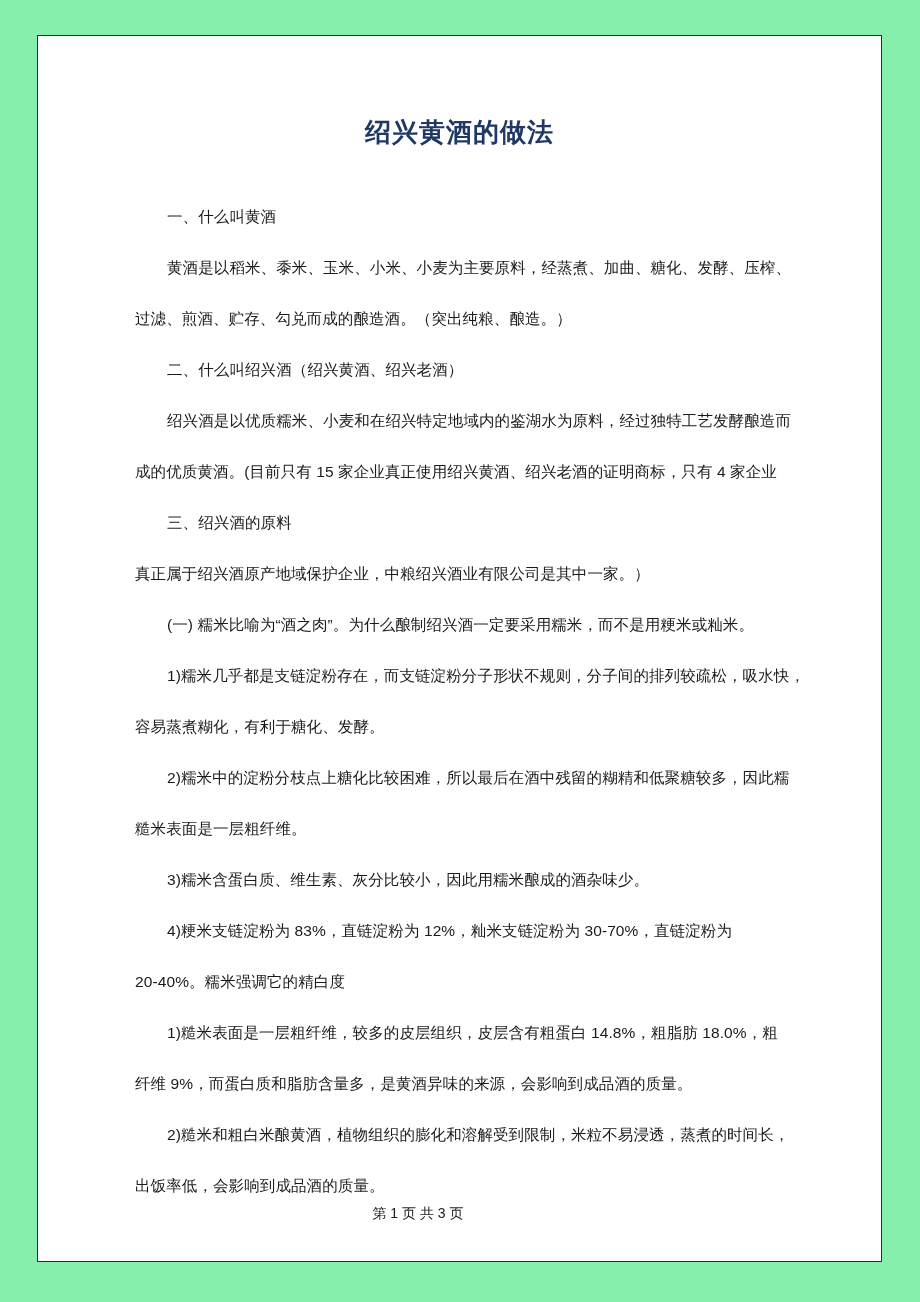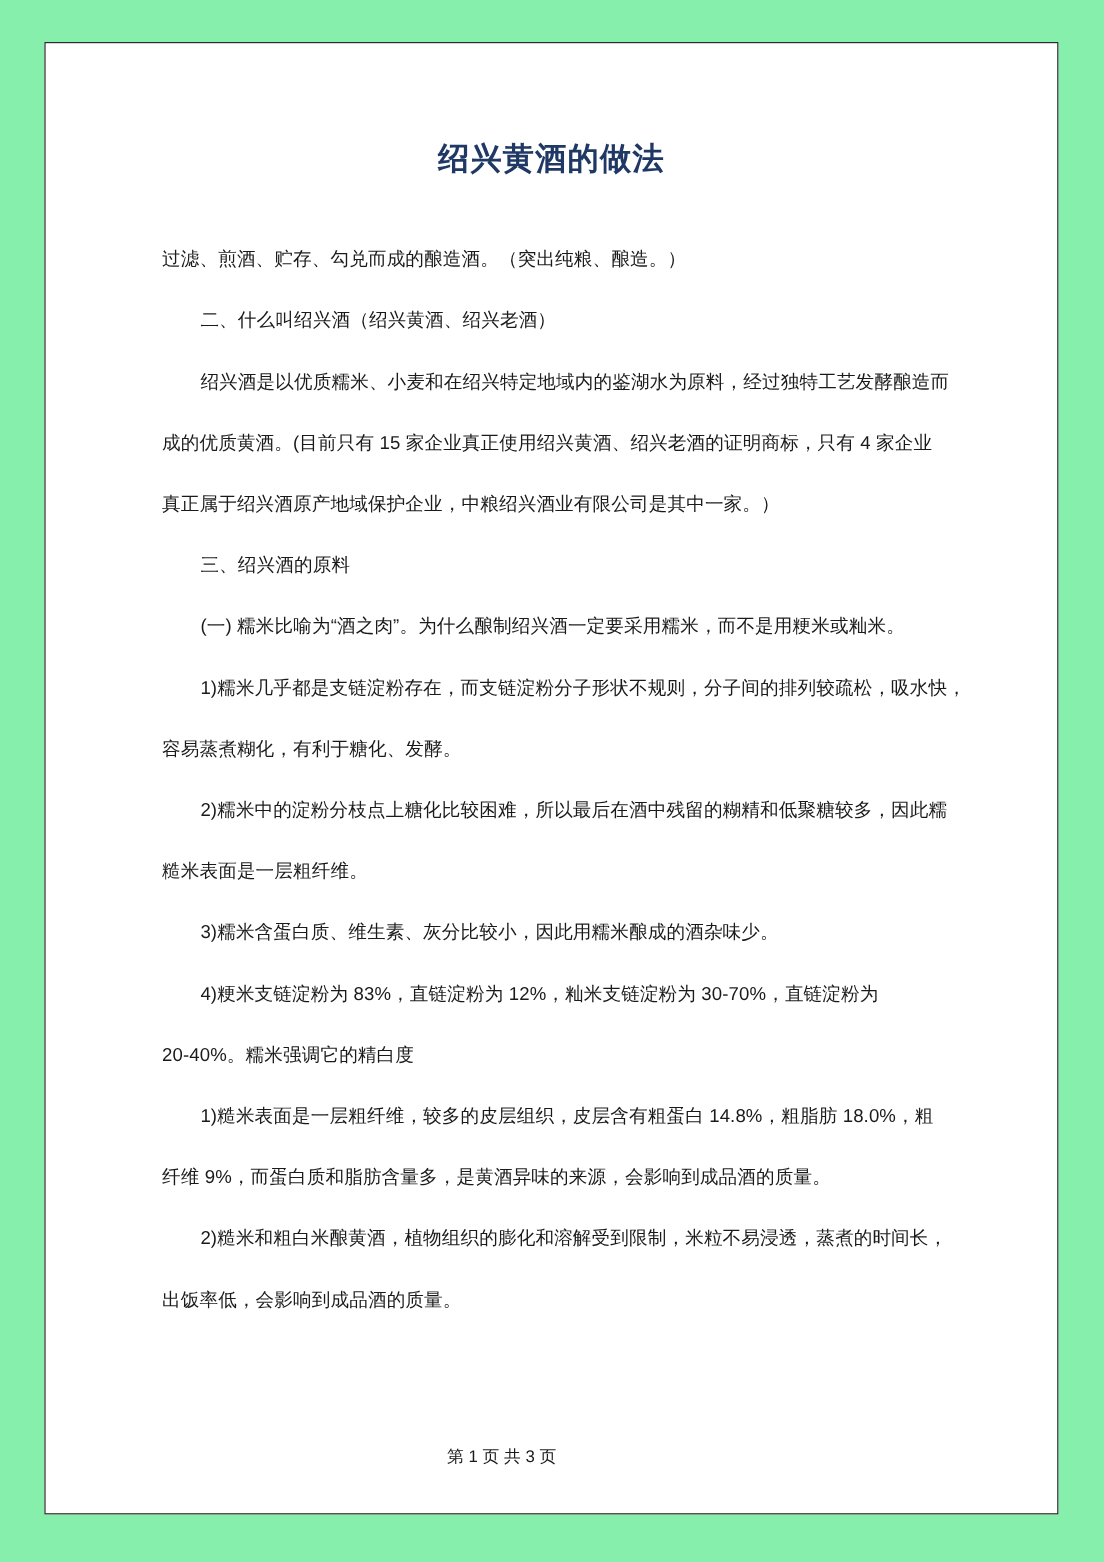--- a/index.html
+++ b/index.html
@@ -74,26 +74,28 @@
 </head>
 <body>
 
 <div id="page">
 
   <div id="page-frame"></div>
 
   <div id="doc-title">绍兴黄酒的做法</div>
 
   <div id="body-text">
+    <div class="line indent">一、什么叫黄酒</div>
+    <div class="line indent">黄酒是以稻米、黍米、玉米、小米、小麦为主要原料，经蒸煮、加曲、糖化、发酵、压榨、</div>
     <div class="line">过滤、煎酒、贮存、勾兑而成的酿造酒。（突出纯粮、酿造。）</div>
     <div class="line indent">二、什么叫绍兴酒（绍兴黄酒、绍兴老酒）</div>
     <div class="line indent">绍兴酒是以优质糯米、小麦和在绍兴特定地域内的鉴湖水为原料，经过独特工艺发酵酿造而</div>
     <div class="line">成的优质黄酒。(目前只有 15 家企业真正使用绍兴黄酒、绍兴老酒的证明商标，只有 4 家企业</div>
+    <div class="line indent">三、绍兴酒的原料</div>
     <div class="line">真正属于绍兴酒原产地域保护企业，中粮绍兴酒业有限公司是其中一家。）</div>
-    <div class="line indent">三、绍兴酒的原料</div>
     <div class="line indent">(一) 糯米比喻为“酒之肉”。为什么酿制绍兴酒一定要采用糯米，而不是用粳米或籼米。</div>
     <div class="line indent">1)糯米几乎都是支链淀粉存在，而支链淀粉分子形状不规则，分子间的排列较疏松，吸水快，</div>
     <div class="line">容易蒸煮糊化，有利于糖化、发酵。</div>
     <div class="line indent">2)糯米中的淀粉分枝点上糖化比较困难，所以最后在酒中残留的糊精和低聚糖较多，因此糯</div>
     <div class="line">糙米表面是一层粗纤维。</div>
     <div class="line indent">3)糯米含蛋白质、维生素、灰分比较小，因此用糯米酿成的酒杂味少。</div>
     <div class="line indent">4)粳米支链淀粉为 83%，直链淀粉为 12%，籼米支链淀粉为 30-70%，直链淀粉为</div>
     <div class="line">20-40%。糯米强调它的精白度</div>
     <div class="line indent">1)糙米表面是一层粗纤维，较多的皮层组织，皮层含有粗蛋白 14.8%，粗脂肪 18.0%，粗</div>
     <div class="line">纤维 9%，而蛋白质和脂肪含量多，是黄酒异味的来源，会影响到成品酒的质量。</div>

